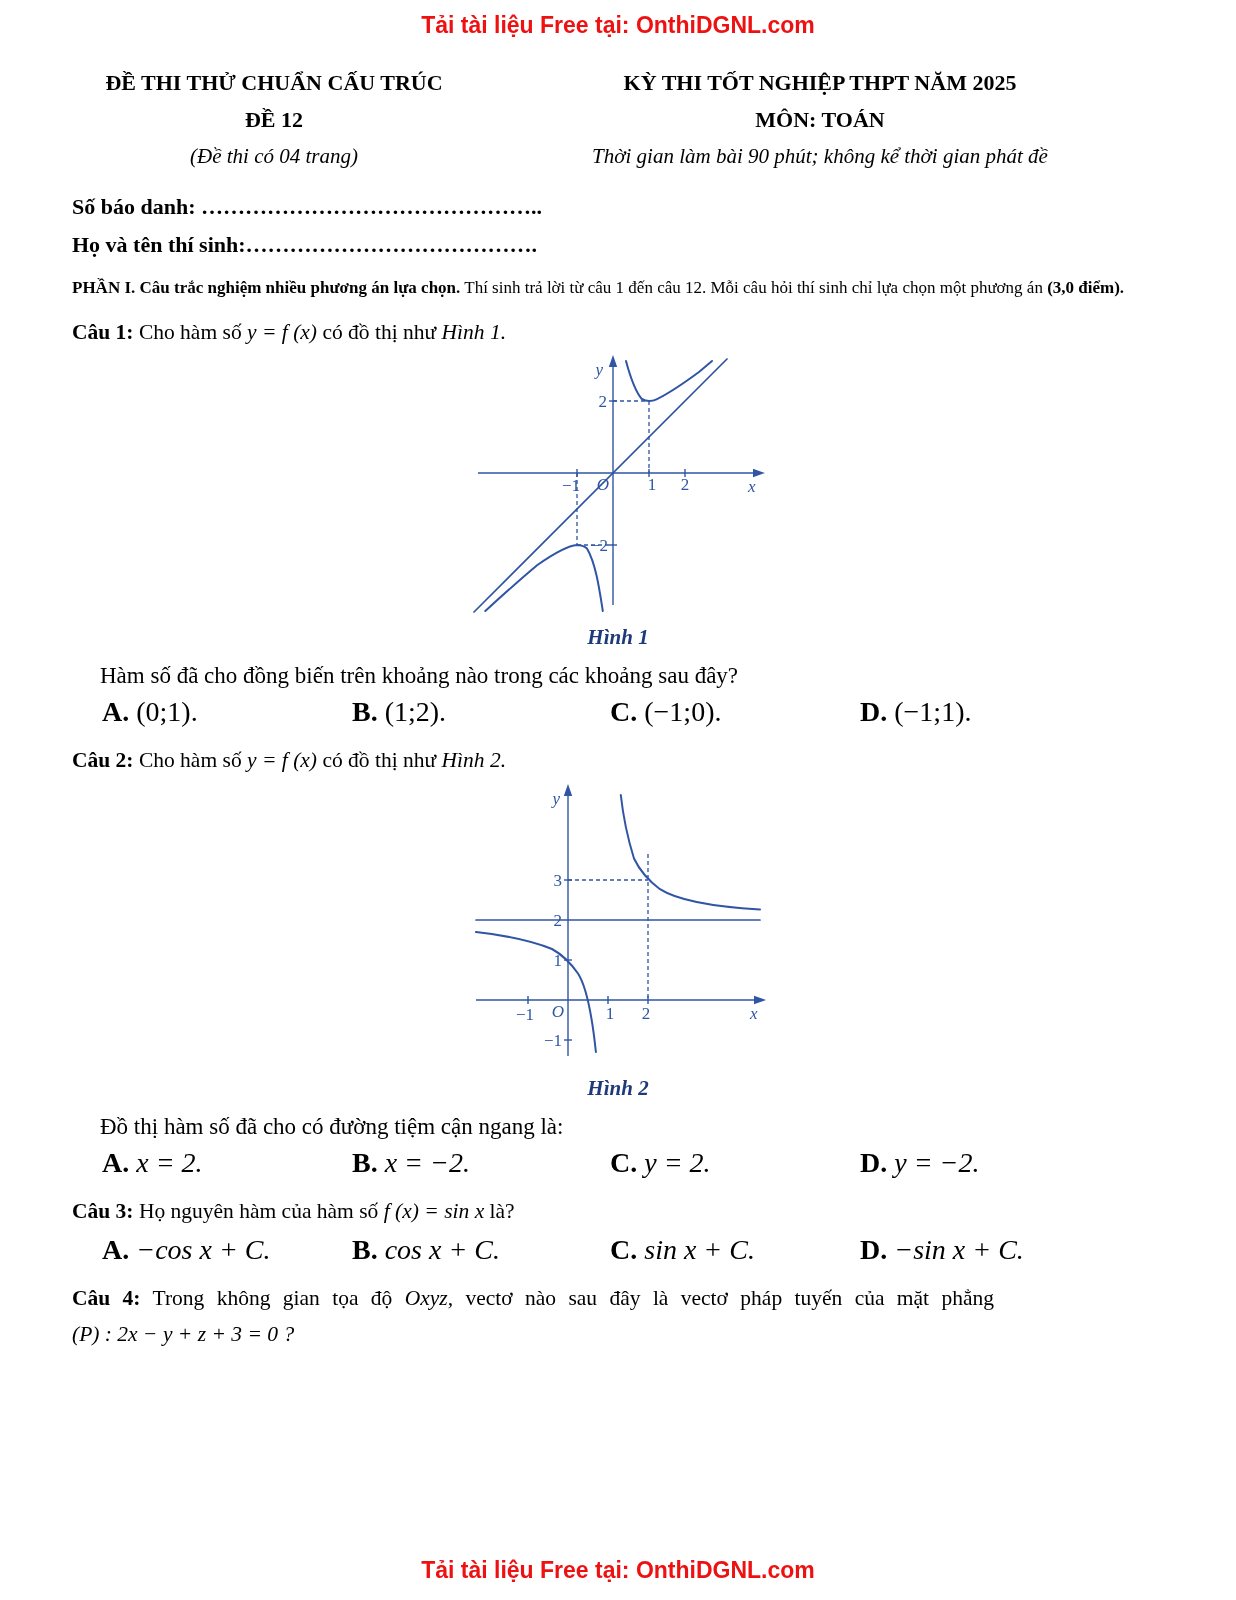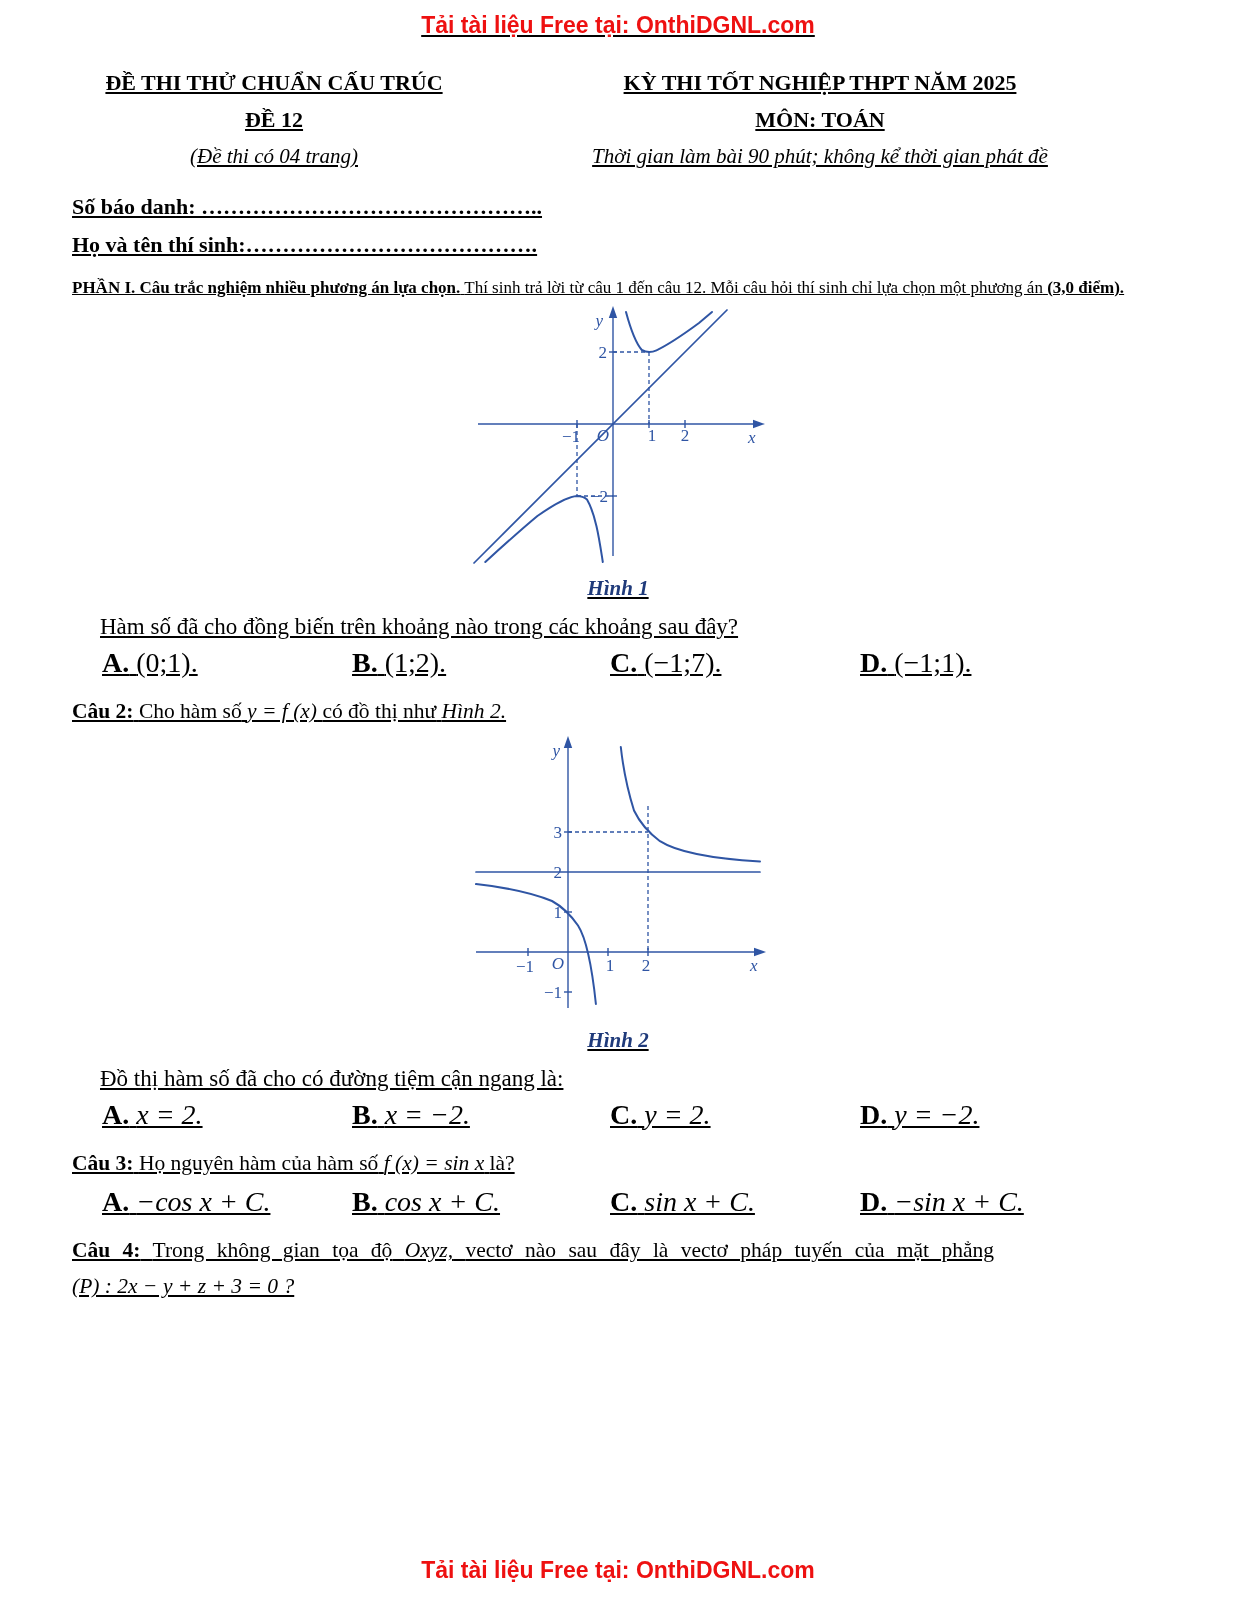--- a/index.html
+++ b/index.html
@@ -9,21 +9,20 @@
   }
   html,body{margin:0;padding:0;background:#fff;}
   .page{
     position:relative;
     width:1236px;height:1600px;
     background:#fff;color:#000;
     font-family:"Liberation Serif",serif;
     box-sizing:border-box;
     padding:12px 72px 0 72px;
     overflow:hidden;
-    text-decoration:underline;
   }
   .banner{
     font-family:"Liberation Sans",sans-serif;
     font-weight:700;font-size:23px;
     color:var(--banner-color);
     text-align:center;
   }
   .footer-banner{
     position:absolute;left:0;right:0;bottom:16px;
   }
@@ -91,20 +90,27 @@
     <div class="student-line">Số báo danh: ………………………………………..</div>
     <div class="student-line">Họ và tên thí sinh:………………………………….</div>
   </div>
 
   <p class="para">
     <span class="q-label">PHẦN I. Câu trắc nghiệm nhiều phương án lựa chọn.</span>
     <span>Thí sinh trả lời từ câu 1 đến câu 12. Mỗi câu hỏi thí sinh chỉ lựa chọn một phương án</span>
     <span class="q-label">(3,0 điểm).</span>
   </p>
 
+  <p class="q-intro">
+    <span class="q-label">Câu 1:</span>
+    <span>Cho hàm số</span>
+    <span class="math">y = f (x)</span>
+    <span>có đồ thị như</span>
+    <span class="fig-ref">Hình 1.</span>
+  </p>
 
   <div class="figure">
     <svg width="300" height="268" viewBox="0 0 300 268" aria-hidden="true">
 
       <line class="axis" x1="10" y1="120" x2="289" y2="120"></line>
       <polygon class="arrowhead" points="297,120 285,115.8 285,124.2"></polygon>
       <line class="axis" x1="145" y1="10" x2="145" y2="252"></line>
       <polygon class="arrowhead" points="145,2 140.8,14 149.2,14"></polygon>
 
       <line class="axis" x1="109" y1="116" x2="109" y2="124"></line>
@@ -133,21 +139,21 @@
       <text class="lbl" x="140" y="198" text-anchor="end">−2</text>
     </svg>
     <div class="fig-caption">Hình 1</div>
   </div>
 
   <p class="q-question">Hàm số đã cho đồng biến trên khoảng nào trong các khoảng sau đây?</p>
 
   <div class="options">
     <div class="opt"><span class="opt-label">A.</span> <span>(0;1).</span></div>
     <div class="opt"><span class="opt-label">B.</span> <span>(1;2).</span></div>
-    <div class="opt"><span class="opt-label">C.</span> <span>(−1;7).</span></div>
+    <div class="opt"><span class="opt-label">C.</span> <span>(−1;0).</span></div>
     <div class="opt"><span class="opt-label">D.</span> <span>(−1;1).</span></div>
   </div>
 
   <p class="q-intro">
     <span class="q-label">Câu 2:</span>
     <span>Cho hàm số</span>
     <span class="math">y = f (x)</span>
     <span>có đồ thị như</span>
     <span class="fig-ref">Hình 2.</span>
   </p>

